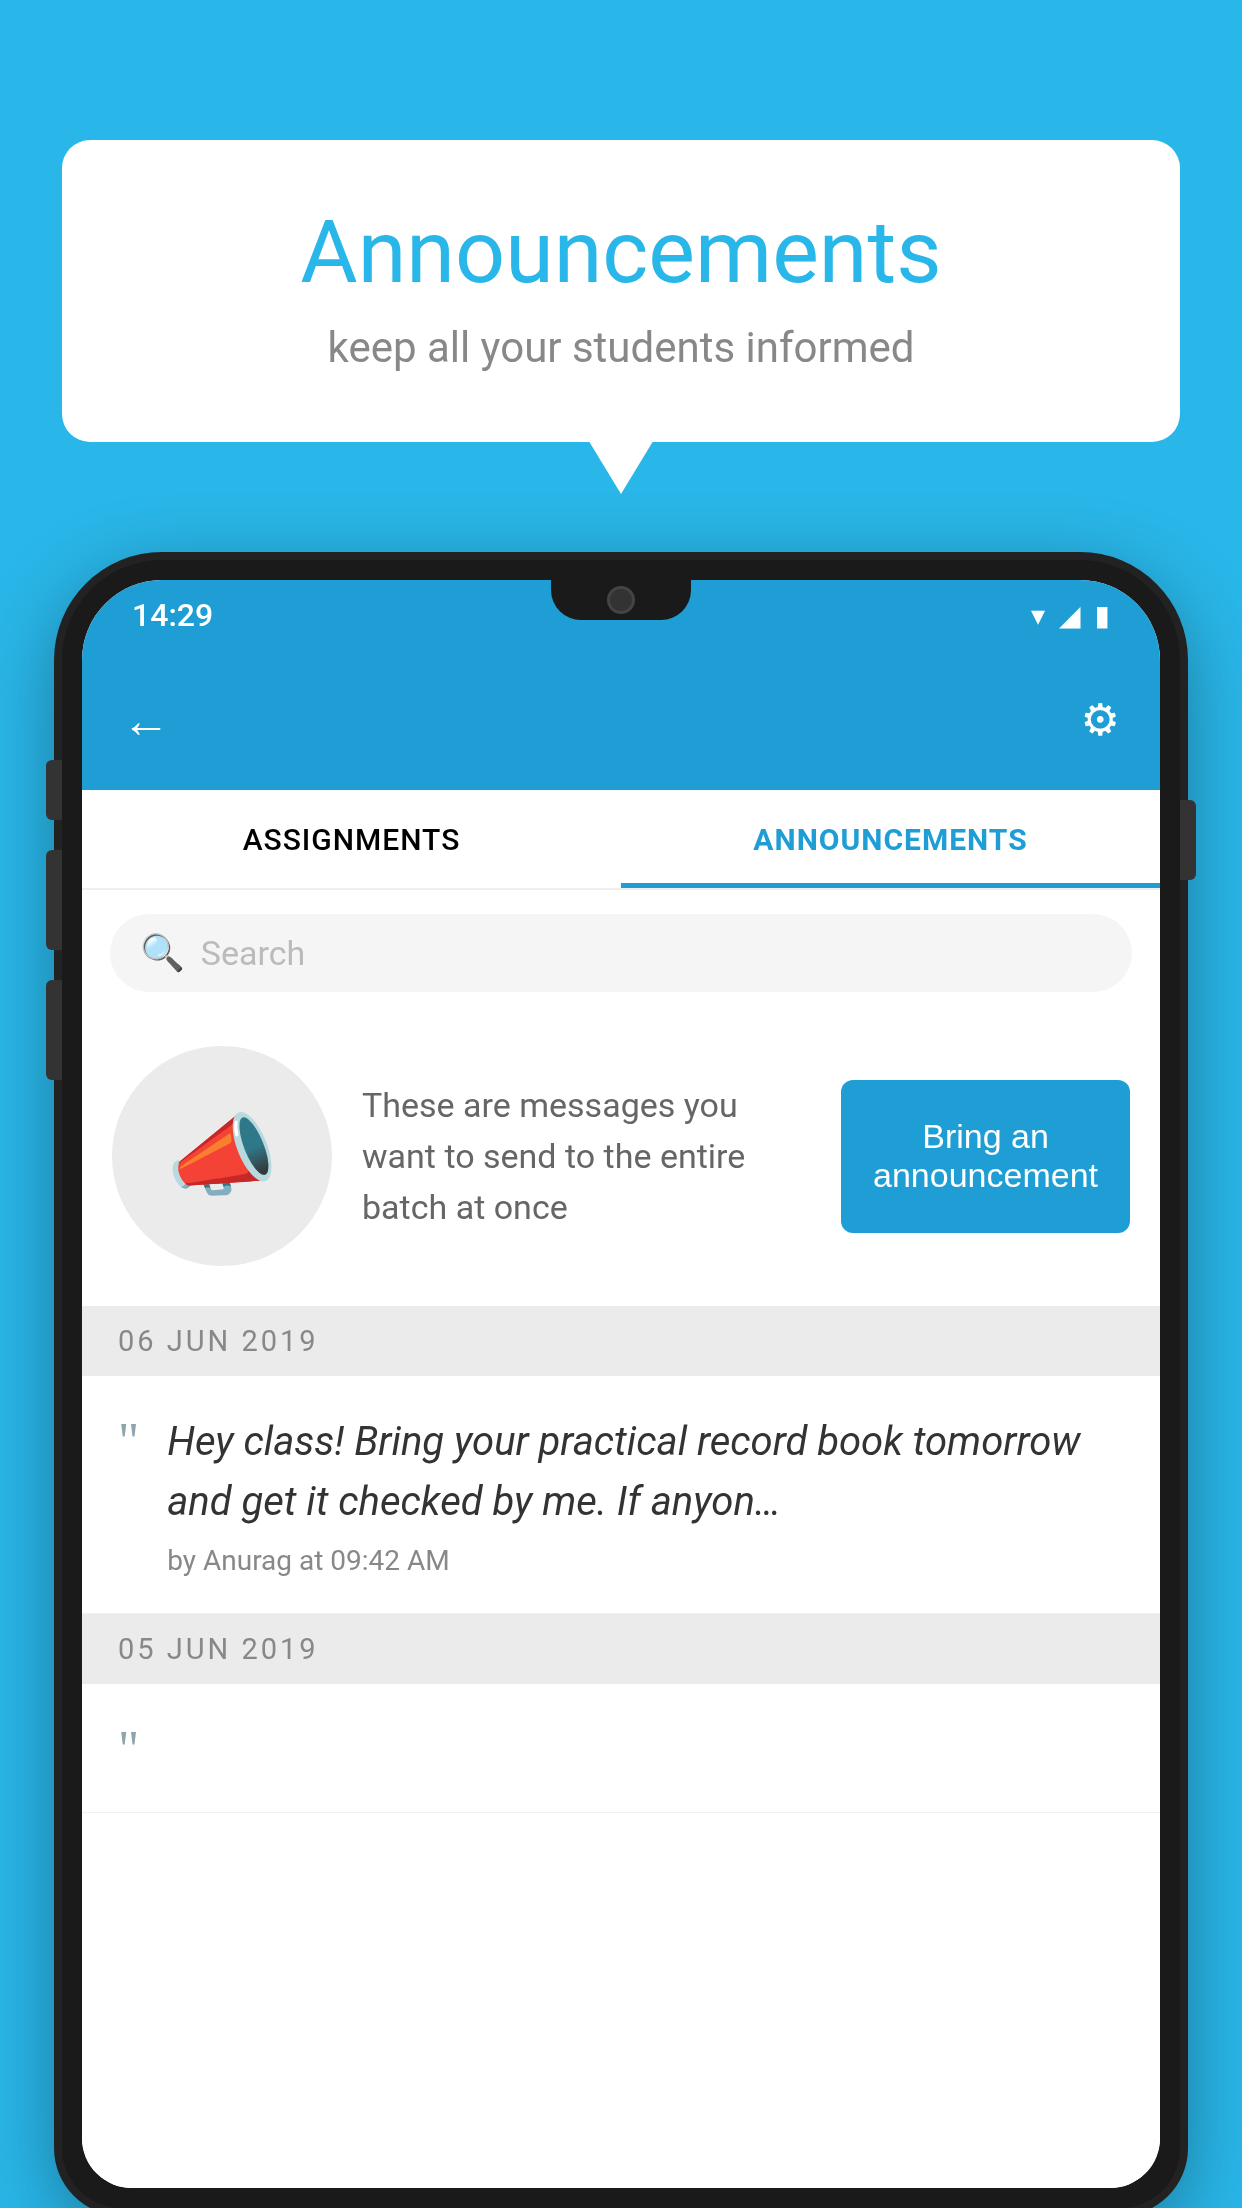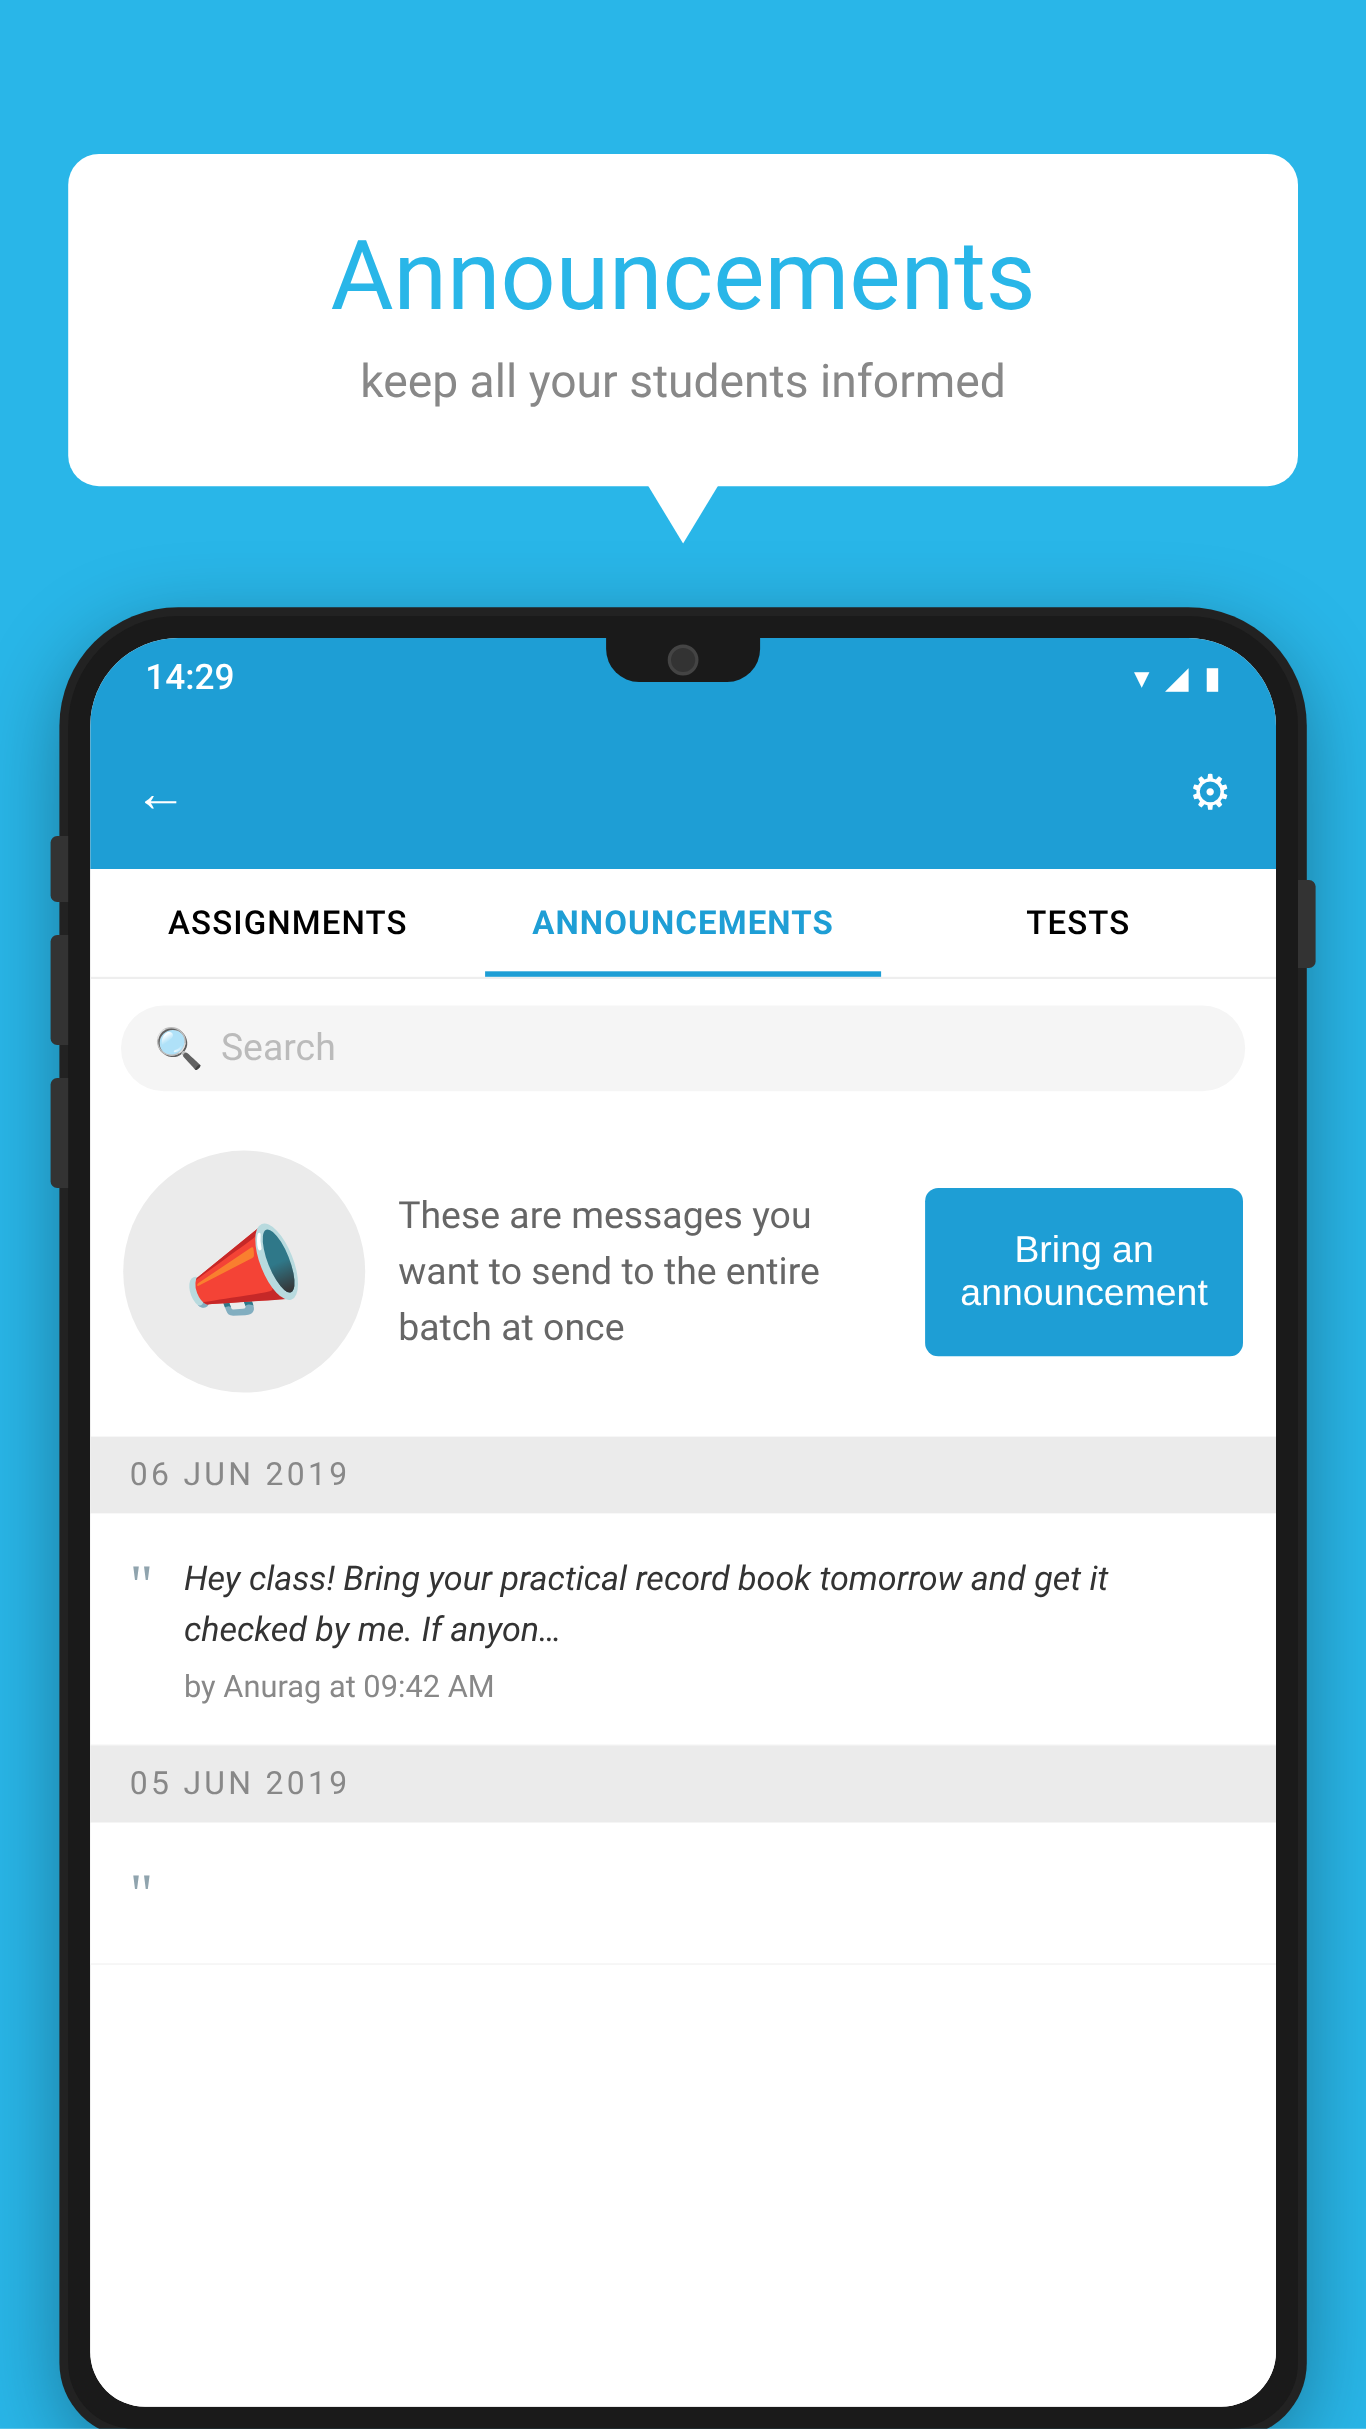--- a/index.html
+++ b/index.html
@@ -320,21 +320,21 @@
       line-height: 1;
       margin-top: 4px;
       flex-shrink: 0;
     }
 
     .announcement-text-section {
       flex: 1;
     }
 
     .announcement-message {
-      font-size: 31px;
+      font-size: 40px;
       color: #333;
       font-style: italic;
       line-height: 1.5;
       margin-bottom: 12px;
     }
 
     .announcement-meta {
       font-size: 28px;
       color: #888;
     }
@@ -417,23 +417,20 @@
         <span class="header-gear">⚙</span>
       </div>
 
       <div class="tabs-container">
         <div class="tab">
           <span>ASSIGNMENTS</span>
         </div>
         <div class="tab active">
           <span>ANNOUNCEMENTS</span>
         </div>
-        <div class="tab">
-          <span>TESTS</span>
-        </div>
       </div>
 
       <div class="content-area">
 
         <div class="search-bar">
           <span class="search-icon">🔍</span>
           <span class="search-text">Search</span>
         </div>
 
         <div class="announcement-promo">

